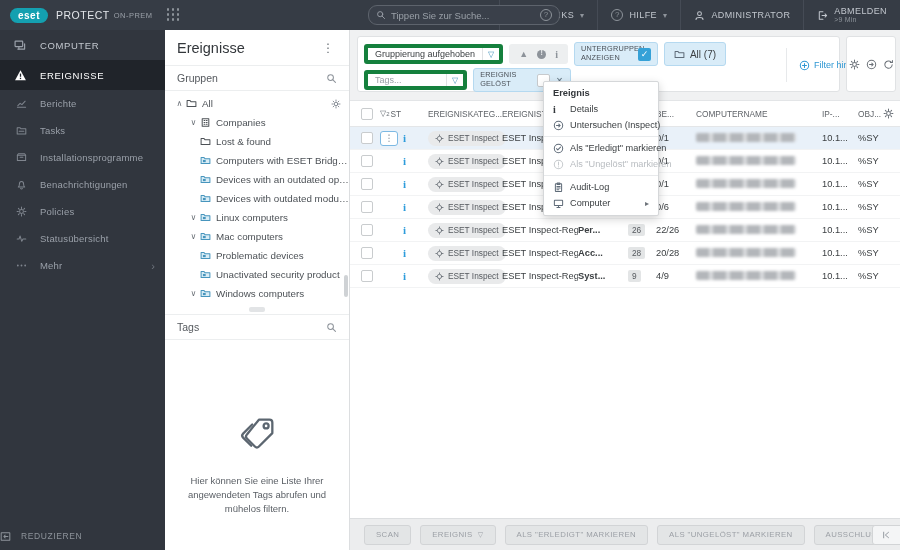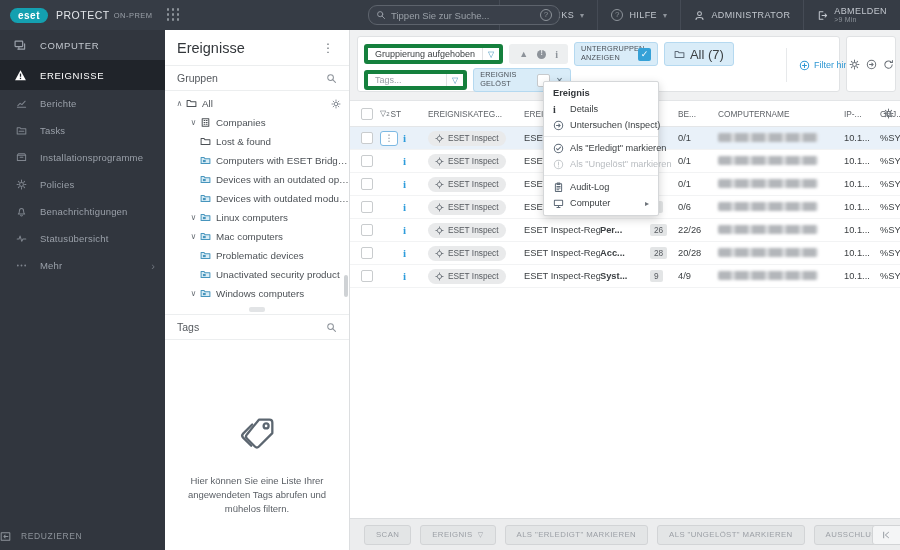--- a/index.html
+++ b/index.html
@@ -72,33 +72,33 @@
   .sevgroup{height:20px;background:#edeff0;border-radius:3px;display:flex;align-items:center;gap:9px;padding:0 10px;color:#8d939a;}
   .sev-warn{font-size:9px;} .sev-crit{width:9px;height:9px;border-radius:50%;background:#8d939a;position:relative;}
   .sev-crit:after{content:"!";position:absolute;left:0;right:0;top:-1px;text-align:center;color:#edeff0;font-size:7px;font-weight:bold;}
   .sev-info{font-family:"Liberation Serif",serif;font-weight:bold;font-size:10px;}
   .chip{height:24px;background:#d9ecf8;border:1px solid #b5d9f0;border-radius:3px;display:flex;align-items:center;gap:5px;padding:0 6px;}
   .chip .clbl{font-size:7.3px;line-height:1.2;color:#4b5archives58;color:#4b5158;letter-spacing:.2px;width:52px;}
   .cb{width:13px;height:13px;border-radius:2px;flex:none;}
   .cb.on{background:#35a1d7;color:#fff;font-size:9px;line-height:13px;text-align:center;}
   .cb.off{background:#fff;border:1px solid #c7cacd;}
   .chip .x{color:#5a6c7a;font-size:11px;padding:0 1px;cursor:pointer;}
-  .chip.allchip{gap:5px;padding:0 9px;font-size:13px;color:#3c4043;}
+  .chip.allchip{gap:5px;padding:0 9px;font-size:10px;color:#3c4043;}
   .chip .fic{color:#5f6b78;display:flex;}
   .vdiv{position:absolute;left:428px;top:11px;height:34px;width:1px;background:#e7e9eb;}
   .addfilter{position:absolute;left:441px;top:0;height:56px;display:flex;align-items:center;gap:4px;color:#2e97d3;font-size:9px;white-space:nowrap;cursor:pointer;}
 
   
   .table{position:absolute;top:70px;left:0;right:0;bottom:32px;background:#fff;border-top:1px solid #e3e5e7;}
   .thead{display:flex;align-items:center;height:26px;border-bottom:1px solid #e4e6e8;font-size:8.3px;color:#5f6368;padding-left:4px;position:relative;}
   .tr{display:flex;align-items:center;height:23px;border-bottom:1px solid #f2f3f4;padding-left:4px;font-size:9.3px;color:#3c4043;}
   .tr.sel{background:#e9f1f9;}
   .c-check{width:26px;flex:none;display:flex;justify-content:center;}
   .c-st{width:48px;flex:none;display:flex;align-items:center;}
-  .c-cat{width:96px;flex:none;}
+  .c-cat{width:74px;flex:none;}
   .c-type{width:76px;flex:none;white-space:nowrap;overflow:hidden;}
   .c-sub{width:50px;flex:none;white-space:nowrap;overflow:hidden;font-weight:bold;}
   .c-cnt{width:28px;flex:none;}
   .c-be{width:40px;flex:none;}
   .c-comp{width:126px;flex:none;}
   .c-ip{width:36px;flex:none;}
   .c-obj{flex:1;white-space:nowrap;overflow:hidden;}
   .ckbox{width:12px;height:12px;border:1px solid #c9ccce;border-radius:2px;background:#fff;}
   .funnel{font-size:8px;color:#6b7178;}
   .supnum{font-size:6px;vertical-align:super;color:#6b7178;margin-right:1px;}
@@ -246,34 +246,34 @@
               <rect x="1.5" y="3.6" width="9" height="5.8"></rect>
               <path d="M1.5,3.6 L2.6,1.9 h6.8 l1.1,1.7"></path>
               <path d="M4.5,5.6 h3"></path>
             </svg>
           </span>
           <span>Installationsprogramme</span>
         </div>
         <div class="side-item sub">
           <span class="sic">
             <svg width="11" height="11" viewBox="0 0 12 12" fill="none" stroke="currentColor" stroke-width="1.1" stroke-linecap="round" stroke-linejoin="round">
+              <path d="M2.5,8.8 h7 c-.8-.8-1.2-1.8-1.2-3.1 0-1.8-.9-3-2.3-3 s-2.3,1.2-2.3,3 c0,1.3-.4,2.3-1.2,3.1 z"></path>
+              <path d="M5.1,10.3 a1,1 0 0 0 1.8,0"></path>
+            </svg>
+          </span>
+          <span>Benachrichtigungen</span>
+        </div>
+        <div class="side-item sub">
+          <span class="sic">
+            <svg width="11" height="11" viewBox="0 0 12 12" fill="none" stroke="currentColor" stroke-width="1.1" stroke-linecap="round" stroke-linejoin="round">
               <circle cx="6" cy="6" r="2.1"></circle>
               <path d="M6,1.2 V2.6 M6,9.4 V10.8 M1.2,6 H2.6 M9.4,6 H10.8 M2.6,2.6 3.6,3.6 M8.4,8.4 9.4,9.4 M8.4,3.6 9.4,2.6 M2.6,9.4 3.6,8.4"></path>
             </svg>
           </span>
           <span>Policies</span>
-        </div>
-        <div class="side-item sub">
-          <span class="sic">
-            <svg width="11" height="11" viewBox="0 0 12 12" fill="none" stroke="currentColor" stroke-width="1.1" stroke-linecap="round" stroke-linejoin="round">
-              <path d="M2.5,8.8 h7 c-.8-.8-1.2-1.8-1.2-3.1 0-1.8-.9-3-2.3-3 s-2.3,1.2-2.3,3 c0,1.3-.4,2.3-1.2,3.1 z"></path>
-              <path d="M5.1,10.3 a1,1 0 0 0 1.8,0"></path>
-            </svg>
-          </span>
-          <span>Benachrichtigungen</span>
         </div>
         <div class="side-item sub">
           <span class="sic">
             <svg width="11" height="11" viewBox="0 0 12 12" fill="none" stroke="currentColor" stroke-width="1.1" stroke-linecap="round" stroke-linejoin="round">
               <path d="M1.3,6.5 h2 l1.2,-3.2 1.8,5.8 1.3,-2.6 h3.1"></path>
             </svg>
           </span>
           <span>Statusübersicht</span>
         </div>
         <div class="side-item sub">

